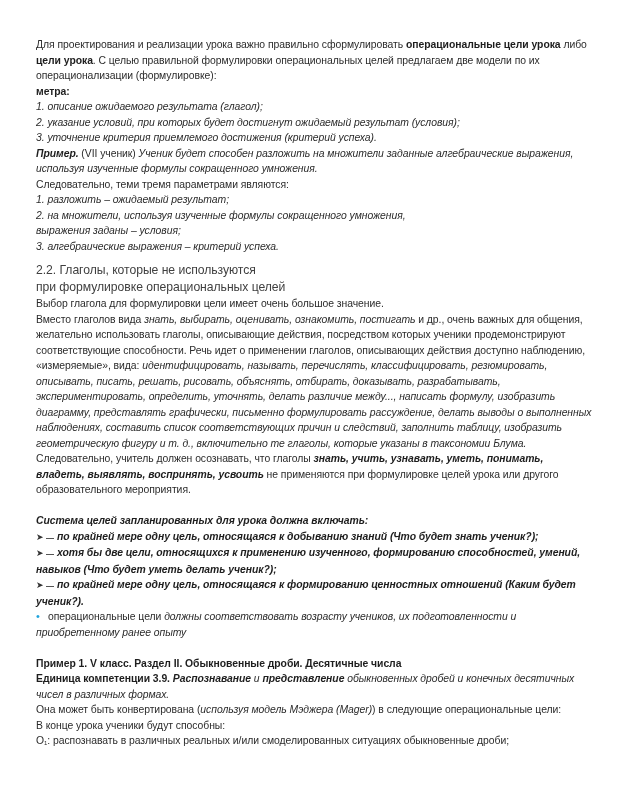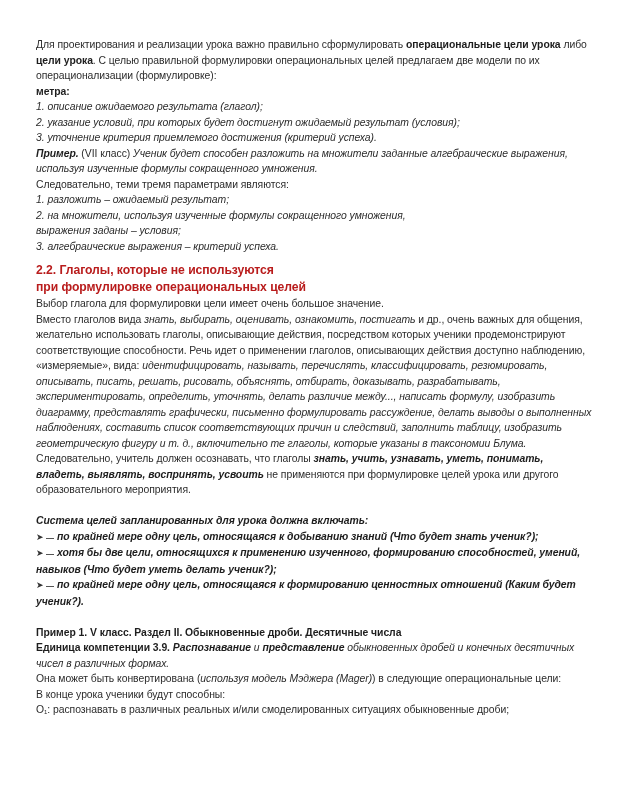--- a/index.html
+++ b/index.html
@@ -4,41 +4,41 @@
 <style>
   html, body { margin: 0; padding: 0; background: #ffffff; }
   body { width: 618px; height: 800px; overflow: hidden; position: relative;
          font-family: "Liberation Sans", sans-serif; color: #2b2b2b; }
   .page { position: absolute; left: 36px; top: 37px; width: 556px;
           font-size: 10.4px; line-height: 15.5px; letter-spacing: -0.05px; }
   p { margin: 0; }
   b { font-weight: bold; color: #1e1e1e; }
   i { font-style: italic; }
   .gap { height: 15.5px; }
-  .h2 { color: #b91c1c; font-weight: bold; font-size: 12.2px; line-height: 17px; margin-top: 0px; }
+  .h2 { color: #404040; font-weight: normal; font-size: 12.2px; line-height: 17px; margin-top: 0px; }
   .arrow { display: inline-block; font-size: 9px; width: 9px; color: #333; }
   .box { display: inline-block; width: 8px; height: 3px; border-bottom: 1px solid #555; margin: 0 3px 0 1px; vertical-align: 1px; }
   .dot { color: #1ea3dc; font-size: 11px; display: inline-block; width: 12px; }
   .sub { font-size: 6px; vertical-align: -1px; }
   .sp-h2 { height: 8px; }
 </style>
 </head>
 <body>
 
 <div class="page">
 
   <p><span>Для проектирования и реализации урока важно правильно сформулировать </span><b>операциональные цели урока</b><span> либо </span><b>цели урока</b><span>. С целью правильной формулировки операциональных целей предлагаем две модели по их операционализации (формулировке):</span></p>
 
   <p><b>метра:</b></p>
 
   <p><i>1. описание ожидаемого результата (глагол);</i></p>
   <p><i>2. указание условий, при которых будет достигнут ожидаемый результат (условия);</i></p>
   <p><i>3. уточнение критерия приемлемого достижения (критерий успеха).</i></p>
 
-  <p><b><i>Пример.</i></b><span> (VII класс) </span><i>Ученик будет способен разложить на множители заданные алгебраические выражения, используя изученные формулы сокращенного умножения.</i></p>
+  <p><b><i>Пример.</i></b><span> (VII ученик) </span><i>Ученик будет способен разложить на множители заданные алгебраические выражения, используя изученные формулы сокращенного умножения.</i></p>
 
   <p>Следовательно, теми тремя параметрами являются:</p>
   <p><i>1. разложить – ожидаемый результат;</i></p>
   <p><i>2. на множители, используя изученные формулы сокращенного умножения,</i></p>
   <p><i>выражения заданы – условия;</i></p>
   <p><i>3. алгебраические выражения – критерий успеха.</i></p>
 
   <div class="sp-h2"></div>
   <div class="h2">
     <div>2.2. Глаголы, которые не используются</div>
@@ -49,20 +49,21 @@
   <p><span>Вместо глаголов вида </span><i>знать, выбирать, оценивать, ознакомить, постигать</i><span> и др., очень важных для общения, желательно использовать глаголы, описывающие действия, посредством которых ученики продемонстрируют соответствующие способности. Речь идет о применении глаголов, описывающих действия доступно наблюдению, «измеряемые», вида: </span><i>идентифицировать, называть, перечислять, классифицировать, резюмировать, описывать, писать, решать, рисовать, объяснять, отбирать, доказывать, разрабатывать, экспериментировать, определить, уточнять, делать различие между..., написать формулу, изобразить диаграмму, представлять графически, письменно формулировать рассуждение, делать выводы о выполненных наблюдениях, составить список соответствующих причин и следствий, заполнить таблицу, изобразить геометрическую фигуру и т. д., включительно те глаголы, которые указаны в таксономии Блума.</i></p>
   <p><span>Следовательно, учитель должен осознавать, что глаголы </span><b><i>знать, учить, узнавать, уметь, понимать, владеть, выявлять, воспринять, усвоить</i></b><span> не применяются при формулировке целей урока или другого образовательного мероприятия.</span></p>
 
   <div class="gap"></div>
 
   <p><b><i>Система целей запланированных для урока должна включать:</i></b></p>
   <p><span class="arrow">➤</span><span class="box"></span><b><i>по крайней мере одну цель, относящаяся к добыванию знаний (Что будет знать ученик?);</i></b></p>
   <p><span class="arrow">➤</span><span class="box"></span><b><i>хотя бы две цели, относящихся к применению изученного, формированию способностей, умений, навыков (Что будет уметь делать ученик?);</i></b></p>
   <p><span class="arrow">➤</span><span class="box"></span><b><i>по крайней мере одну цель, относящаяся к формированию ценностных отношений (Каким будет ученик?).</i></b></p>
 
+  <p><span class="dot">•</span><span>операциональные цели </span><i>должны соответствовать возрасту учеников, их подготовленности и приобретенному ранее опыту</i></p>
 
   <div class="gap"></div>
 
   <p><b>Пример 1. V класс. Раздел II. Обыкновенные дроби. Десятичные числа</b></p>
   <p><b>Единица компетенции 3.9. </b><b><i>Распознавание</i></b><i> и </i><b><i>представление</i></b><i> обыкновенных дробей и конечных десятичных чисел в различных формах.</i></p>
   <p><span>Она может быть конвертирована (</span><i>используя модель Мэджера (Mager)</i><span>) в следующие операциональные цели:</span></p>
   <p>В конце урока ученики будут способны:</p>
 
   <p><span>O</span><span class="sub">1</span><span>: распознавать в различных реальных и/или смоделированных ситуациях обыкновенные дроби;</span></p>
   <p></p>

